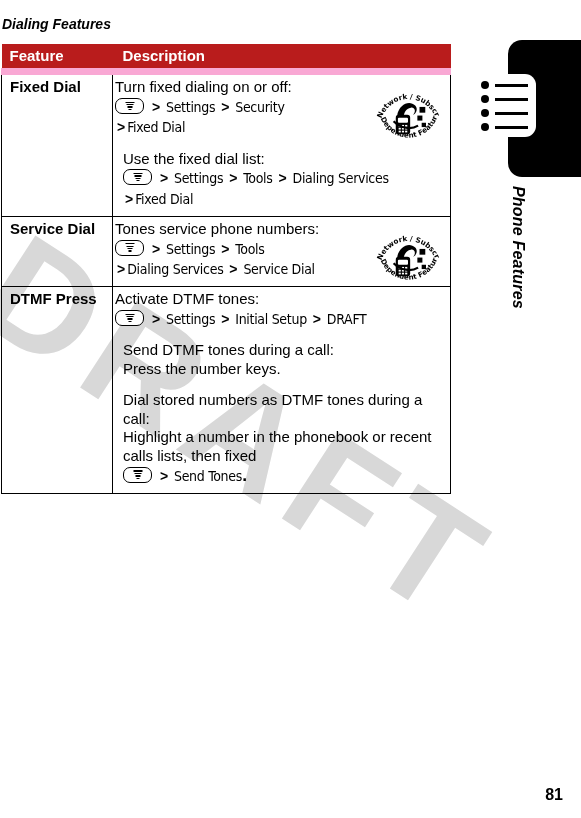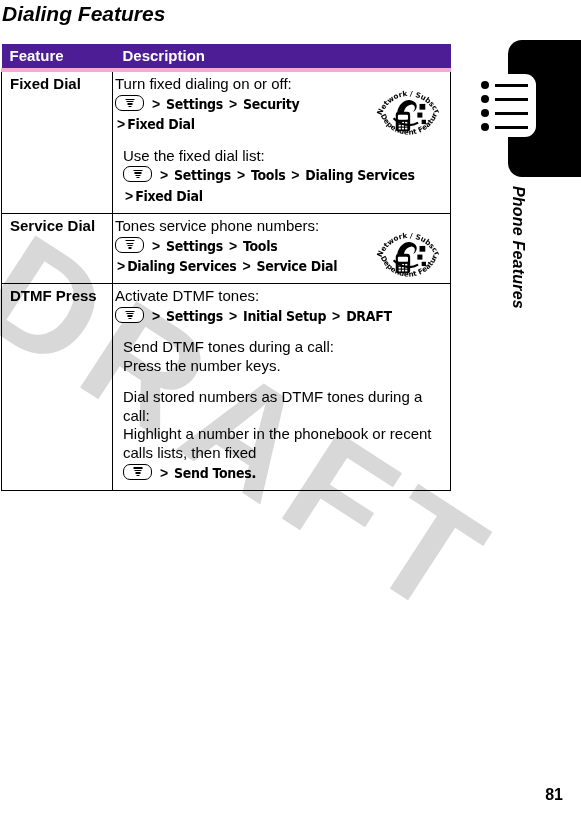--- a/index.html
+++ b/index.html
@@ -32,22 +32,22 @@
     white-space: nowrap;
     z-index: 0;
     user-select: none;
     line-height: 1;
   }
 
   
   #page-title {
     position: absolute;
     left: 2px;
-    top: 2px;
-    font-size: 21px;
+    top: 16px;
+    font-size: 14px;
     font-weight: bold;
     font-style: italic;
     letter-spacing: 0px;
     z-index: 3;
   }
 
   
   #features-table {
     position: absolute;
     left: 1px;
@@ -55,41 +55,41 @@
     width: 449px;
     border-collapse: collapse;
     table-layout: fixed;
     z-index: 3;
     background: transparent;
   }
   #features-table col.c-feature { width: 111px; }
   #features-table col.c-desc { width: 338px; }
 
   #features-table thead th {
-    background: #4c1d95;
+    background: #b91c1c;
     color: #ffffff;
     font-size: 15px;
     font-weight: bold;
     text-align: left;
     padding: 3px 0 4px 8px;
     border: none;
     line-height: 1.15;
   }
   #features-table thead th.th-desc { padding-left: 10px; }
 
   #features-table tbody td {
     border: 1px solid #000000;
     border-top: none;
     vertical-align: top;
     padding: 3px 6px 7px 8px;
     font-size: 15px;
     line-height: 1.22;
     background: transparent;
   }
-  #features-table tbody tr:first-child td { border-top: 4px solid #f9a8d4; }
+  #features-table tbody tr:first-child td { border-top: 7px solid #f9a8d4; }
   #features-table td.feature-cell {
     font-weight: bold;
     border-right: 1px solid #000000;
     border-left: 1px solid #000000;
   }
   #features-table td.desc-cell {
     position: relative;
     padding-left: 2px;
     padding-right: 8px;
   }
@@ -99,21 +99,21 @@
   .desc-block + .desc-block { margin-top: 12px; margin-left: 8px; }
   .desc-line { display: block; white-space: normal; }
   .plain-line { font-size: 15px; line-height: 1.25; }
   .path-line {
     font-size: 14px;
     line-height: 1.45;
     white-space: nowrap;
   }
   .path-line .mi {
     font-family: "DejaVu Sans", sans-serif;
-    font-weight: bold;
+    font-weight: normal;
     letter-spacing: -0.3px;
     font-size: 14px;
     font-stretch: condensed;
   }
   .path-line .sep {
     font-family: "Liberation Sans", sans-serif;
     font-weight: bold;
     font-size: 14px;
     padding: 0 2px;
   }

